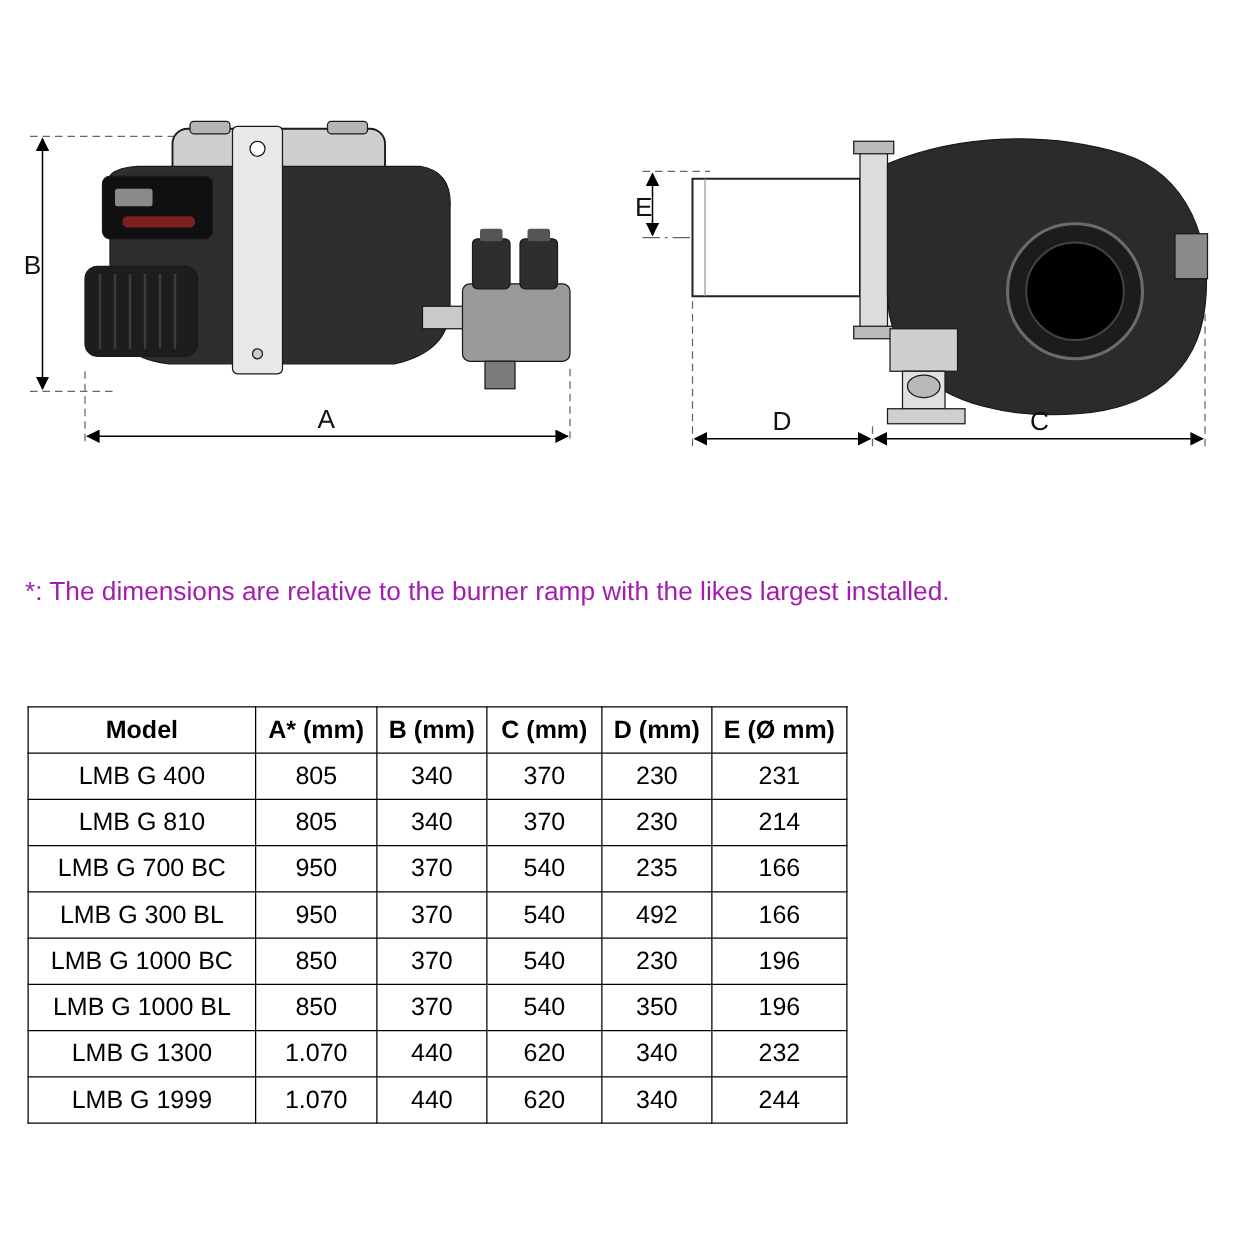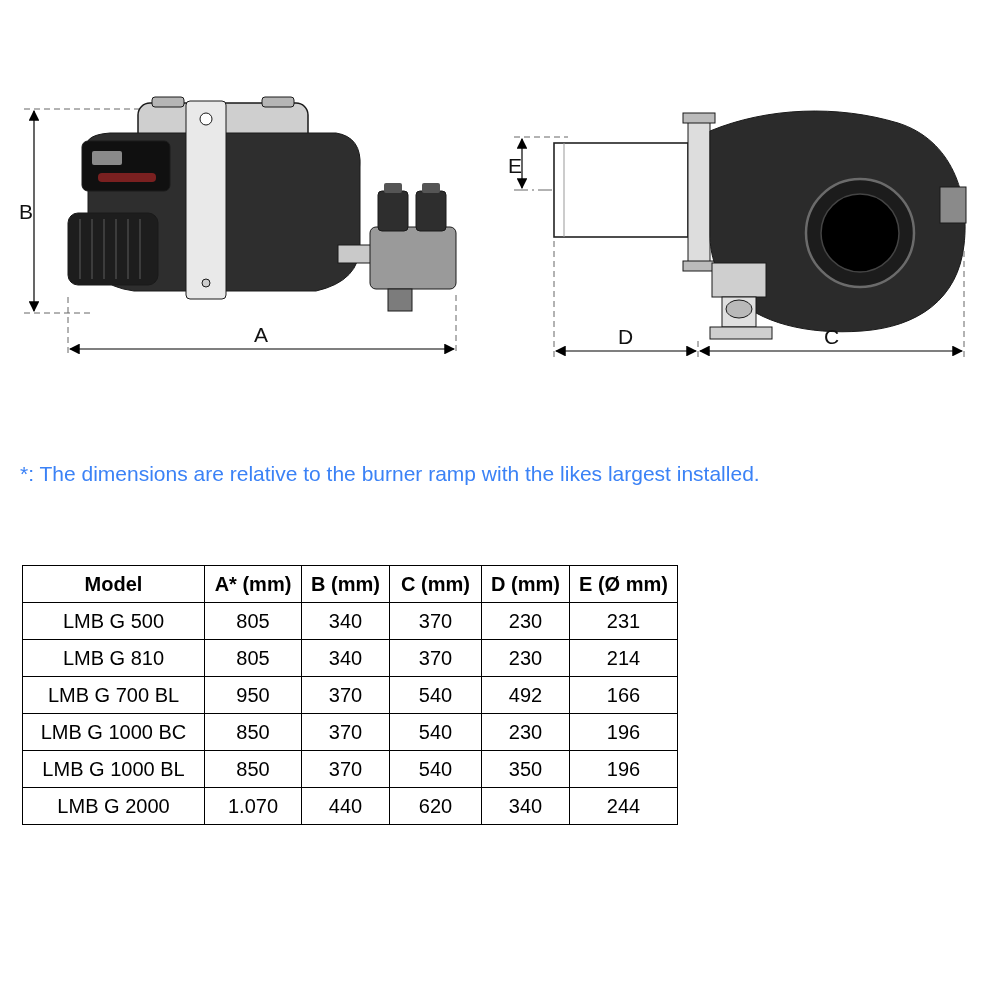--- a/index.html
+++ b/index.html
@@ -33,21 +33,21 @@
     font-size: 21px;
     fill: #111;
     font-family: "Liberation Sans", sans-serif;
   }
   svg .outline { stroke: #1a1a1a; }
   .note {
     position: absolute;
     top: 462px;
     left: 20px;
     font-size: 21px;
-    color: #3b82f6;
+    color: #a21caf;
   }
   table.dims {
     position: absolute;
     top: 565px;
     left: 22px;
     border-collapse: collapse;
     font-size: 20px;
     table-layout: fixed;
   }
   table.dims th, table.dims td {
@@ -188,37 +188,45 @@
         <th>Model</th>
         <th>A* (mm)</th>
         <th>B (mm)</th>
         <th>C (mm)</th>
         <th>D (mm)</th>
         <th>E (Ø mm)</th>
       </tr>
     </thead>
     <tbody>
         <tr>
-          <td>LMB G 500</td>
+          <td>LMB G 400</td>
           <td>805</td>
           <td>340</td>
           <td>370</td>
           <td>230</td>
           <td>231</td>
         </tr>
         <tr>
           <td>LMB G 810</td>
           <td>805</td>
           <td>340</td>
           <td>370</td>
           <td>230</td>
           <td>214</td>
         </tr>
         <tr>
-          <td>LMB G 700 BL</td>
+          <td>LMB G 700 BC</td>
+          <td>950</td>
+          <td>370</td>
+          <td>540</td>
+          <td>235</td>
+          <td>166</td>
+        </tr>
+        <tr>
+          <td>LMB G 300 BL</td>
           <td>950</td>
           <td>370</td>
           <td>540</td>
           <td>492</td>
           <td>166</td>
         </tr>
         <tr>
           <td>LMB G 1000 BC</td>
           <td>850</td>
           <td>370</td>
@@ -228,23 +236,31 @@
         </tr>
         <tr>
           <td>LMB G 1000 BL</td>
           <td>850</td>
           <td>370</td>
           <td>540</td>
           <td>350</td>
           <td>196</td>
         </tr>
         <tr>
-          <td>LMB G 2000</td>
+          <td>LMB G 1300</td>
           <td>1.070</td>
           <td>440</td>
           <td>620</td>
           <td>340</td>
+          <td>232</td>
+        </tr>
+        <tr>
+          <td>LMB G 1999</td>
+          <td>1.070</td>
+          <td>440</td>
+          <td>620</td>
+          <td>340</td>
           <td>244</td>
         </tr>
       </tbody>
   </table>
 
 </div>
 
 </body></html>

